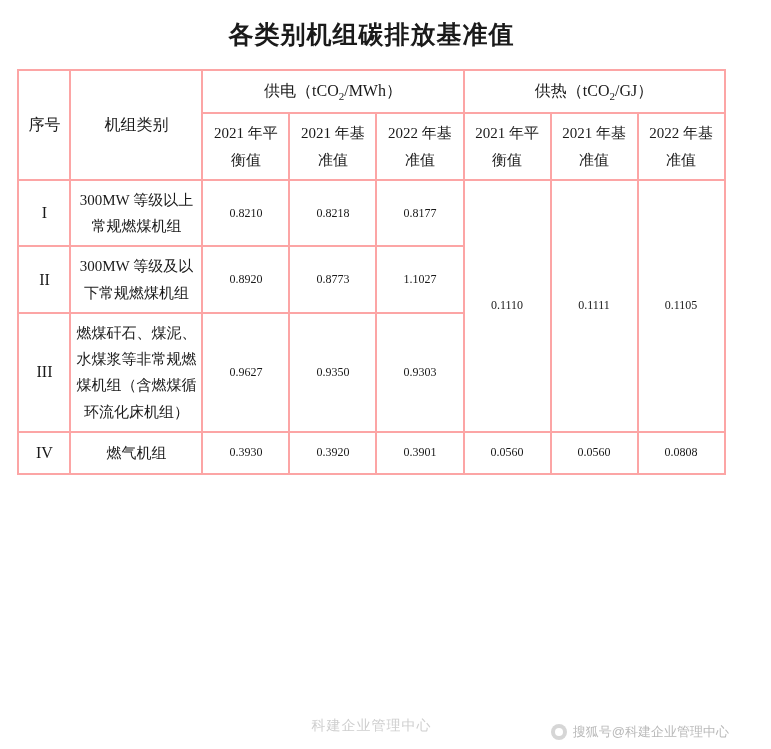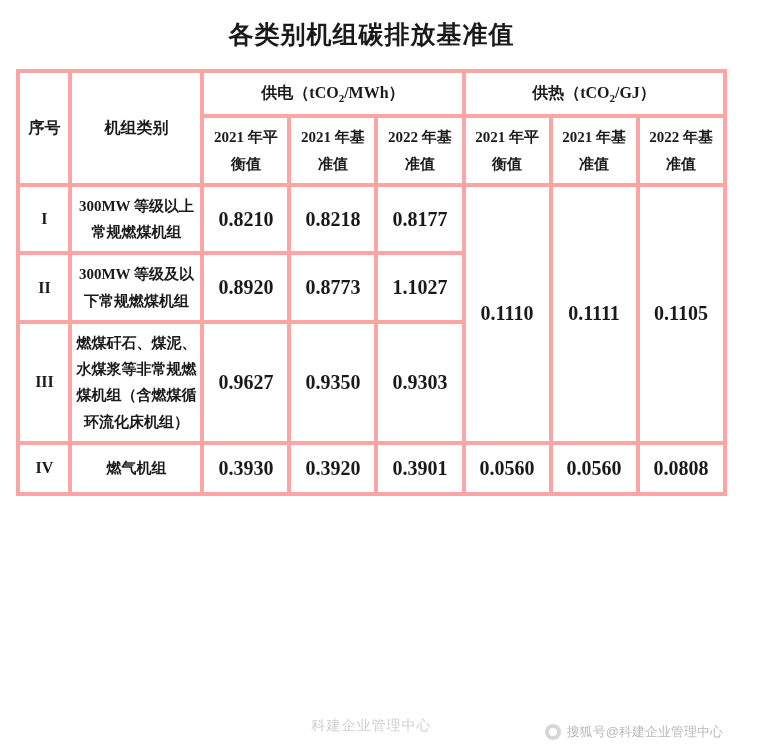--- a/index.html
+++ b/index.html
@@ -32,25 +32,25 @@
   }
   table.data-table {
     border-collapse: collapse;
     margin: 0 auto;
     width: 706px;
     table-layout: fixed;
     font-size: 15px;
   }
   table.data-table th,
   table.data-table td {
-    border: 4px solid #fca5a5;
+    border: 2px solid #fca5a5;
     text-align: center;
     vertical-align: middle;
     padding: 6px 4px;
-    font-weight: bold;
+    font-weight: normal;
     line-height: 1.75;
   }
   th.hdr {
     font-weight: bold;
     font-size: 16px;
   }
   th.hdr-sub {
     font-weight: bold;
     font-size: 15px;
     line-height: 1.6;
@@ -63,37 +63,37 @@
     text-align: left;
     padding-left: 16px;
     padding-right: 10px;
     font-size: 15px;
     line-height: 2.0;
   }
   td.cat.center {
     text-align: center;
   }
   td.num {
-    font-size: 20px;
+    font-size: 12px;
   }
   .sub {
     font-size: 11px;
     vertical-align: sub;
   }
   .note {
     width: 706px;
     margin: 8px auto 0 auto;
     font-size: 15.5px;
     line-height: 1.95;
     text-indent: 0;
     text-align: justify;
   }
   .watermark {
     position: absolute;
-    right: 20px;
+    right: 14px;
     bottom: 8px;
     display: flex;
     align-items: center;
     gap: 6px;
     color: #b9b9b9;
     font-size: 13px;
     font-family: "Liberation Sans", sans-serif;
   }
   .wm-logo {
     width: 16px;

